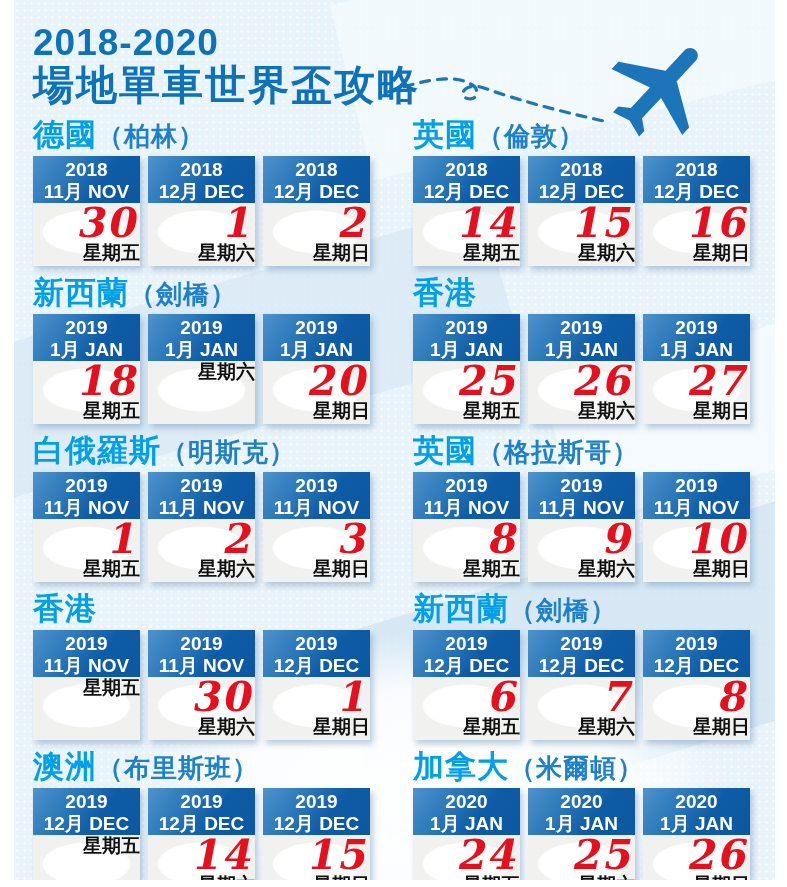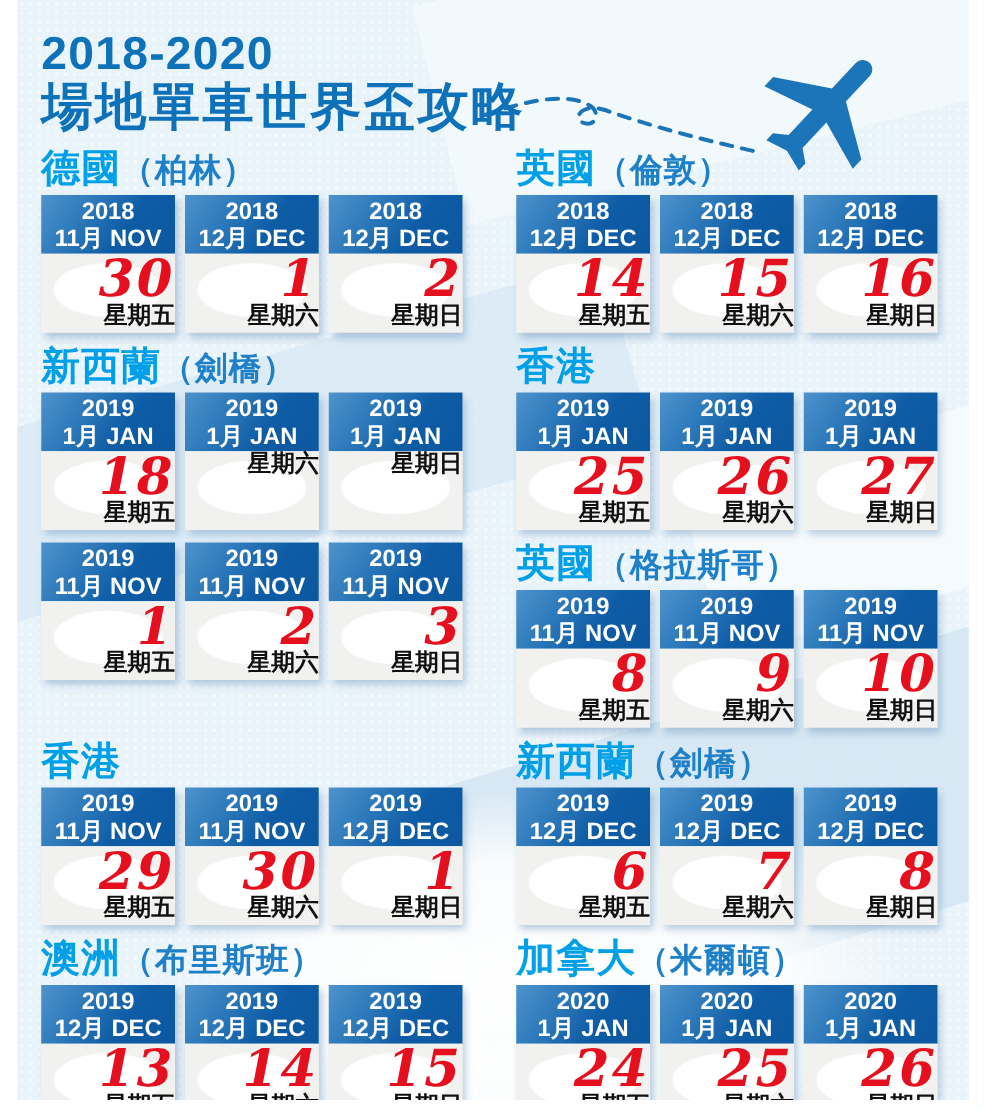--- a/index.html
+++ b/index.html
@@ -177,20 +177,21 @@
             <div class="card-body">
               <div class="weekday">星期六</div>
             </div>
           </div>
           <div class="card">
             <div class="card-head">
               <div>2019</div>
               <div>1月 JAN</div>
             </div>
             <div class="card-body">
+              <div class="day">20</div>
               <div class="weekday">星期日</div>
             </div>
           </div>
         </div>
       </section>
 
       <section>
         <h2 class="sec-title"><span class="country">香港</span><span class="city"></span></h2>
         <div class="cards">
           <div class="card">
@@ -220,20 +221,21 @@
             </div>
             <div class="card-body">
               <div class="day">27</div>
               <div class="weekday">星期日</div>
             </div>
           </div>
         </div>
       </section>
 
       <section>
+        <h2 class="sec-title"><span class="country">白俄羅斯</span><span class="city">（明斯克）</span></h2>
         <div class="cards">
           <div class="card">
             <div class="card-head">
               <div>2019</div>
               <div>11月 NOV</div>
             </div>
             <div class="card-body">
               <div class="day">1</div>
               <div class="weekday">星期五</div>
             </div>
@@ -299,21 +301,20 @@
 
       <section>
         <h2 class="sec-title"><span class="country">香港</span><span class="city"></span></h2>
         <div class="cards">
           <div class="card">
             <div class="card-head">
               <div>2019</div>
               <div>11月 NOV</div>
             </div>
             <div class="card-body">
-              <div class="day">29</div>
               <div class="weekday">星期五</div>
             </div>
           </div>
           <div class="card">
             <div class="card-head">
               <div>2019</div>
               <div>11月 NOV</div>
             </div>
             <div class="card-body">
               <div class="day">30</div>
@@ -371,21 +372,20 @@
 
       <section>
         <h2 class="sec-title"><span class="country">澳洲</span><span class="city">（布里斯班）</span></h2>
         <div class="cards">
           <div class="card">
             <div class="card-head">
               <div>2019</div>
               <div>12月 DEC</div>
             </div>
             <div class="card-body">
-              <div class="day">13</div>
               <div class="weekday">星期五</div>
             </div>
           </div>
           <div class="card">
             <div class="card-head">
               <div>2019</div>
               <div>12月 DEC</div>
             </div>
             <div class="card-body">
               <div class="day">14</div>

